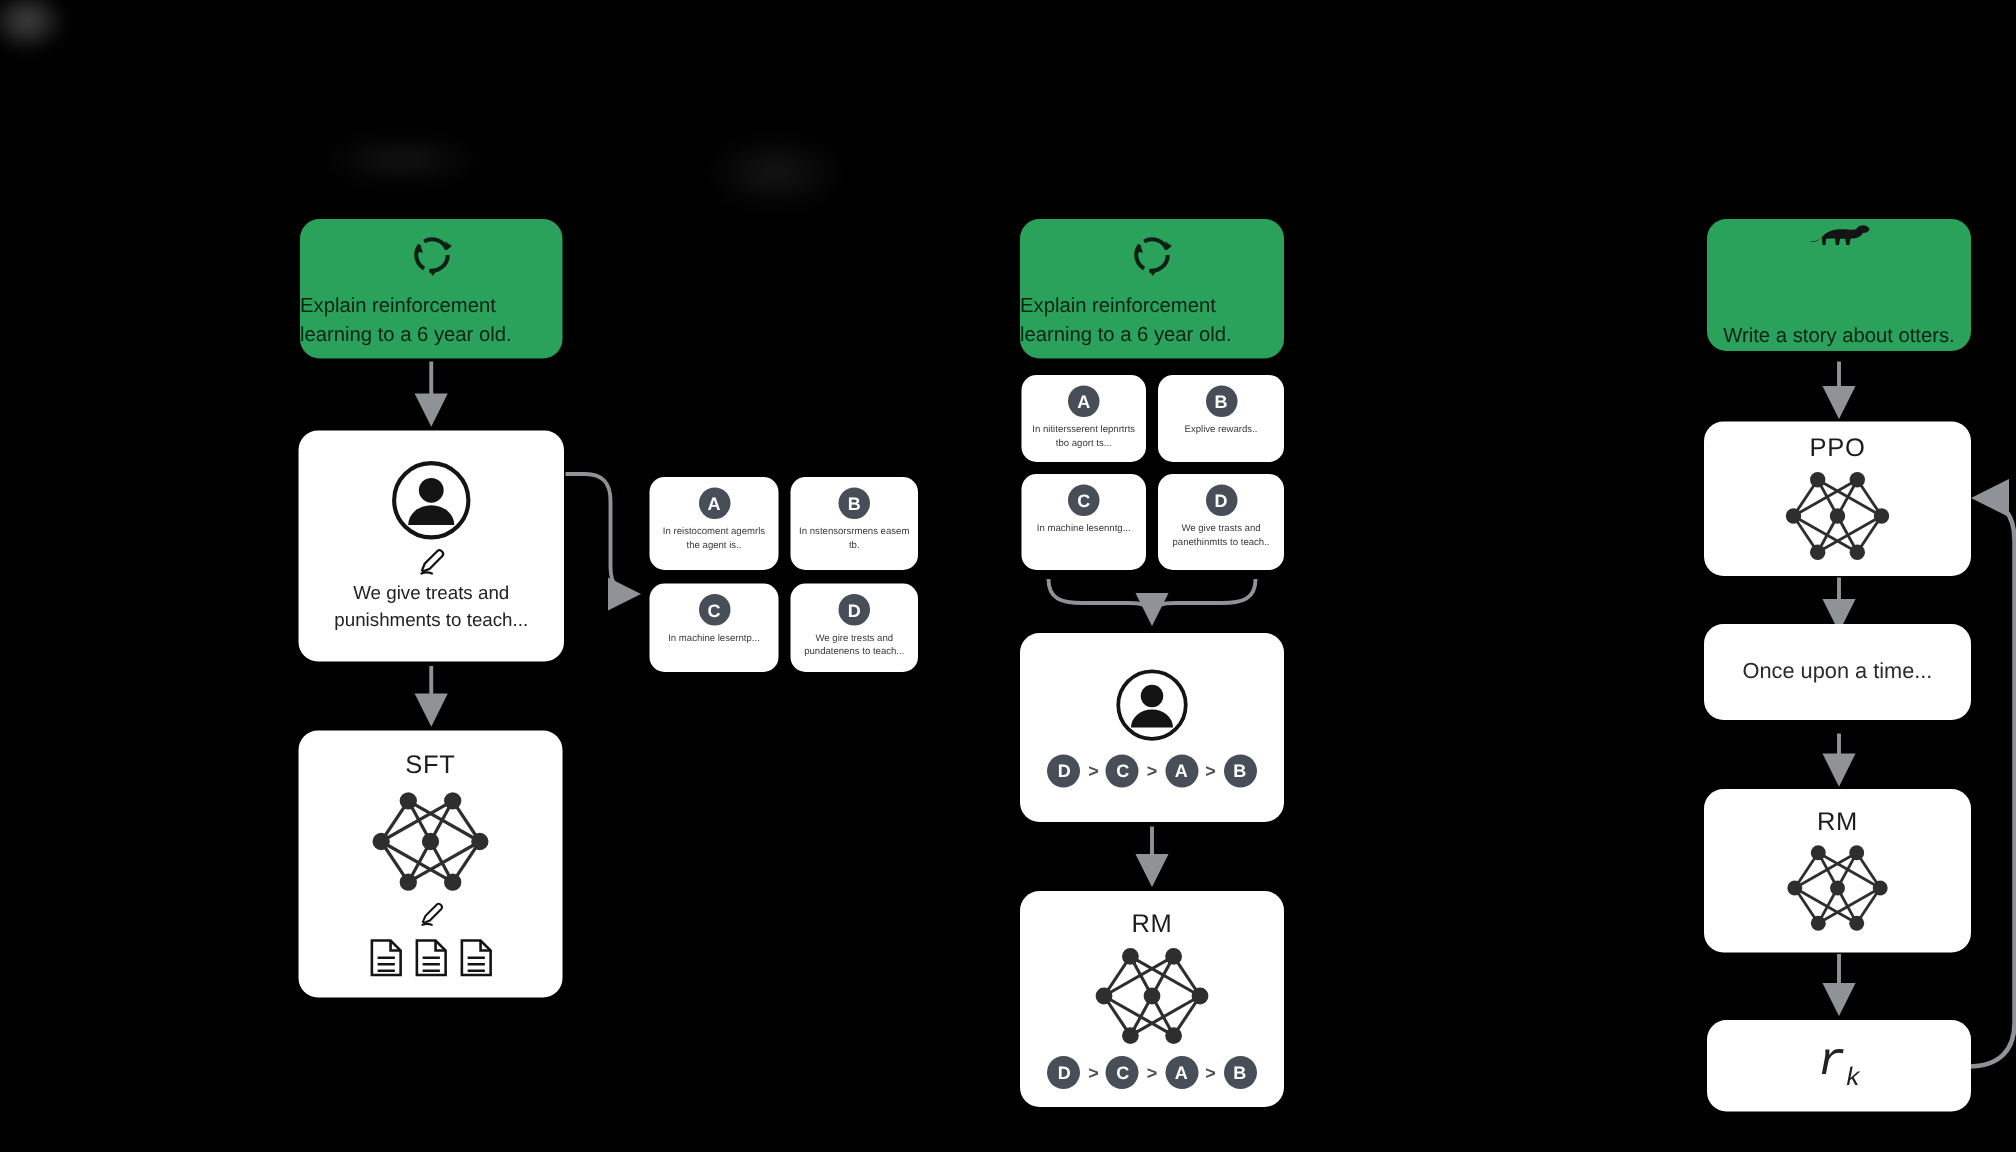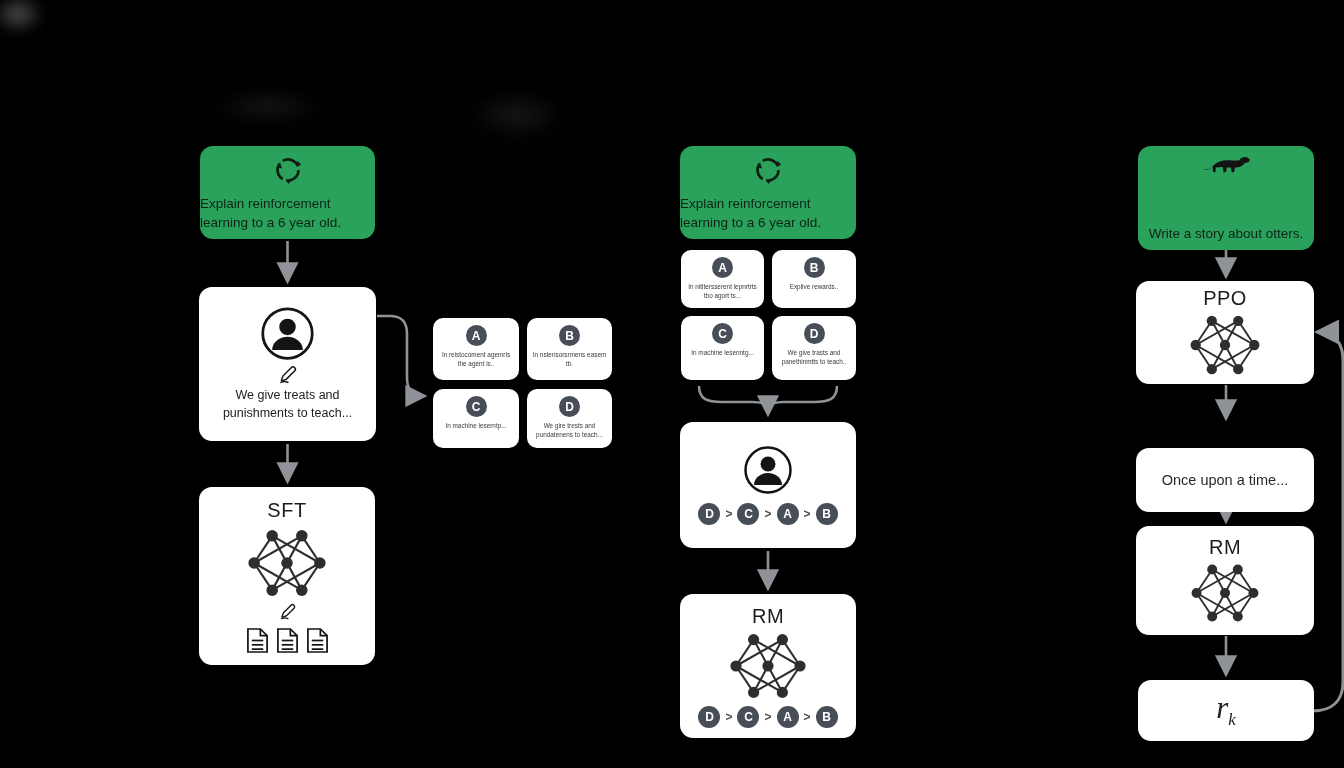--- a/index.html
+++ b/index.html
@@ -6,42 +6,42 @@
   #canvas{position:relative;width:1344px;height:768px;background:#000;overflow:hidden;
           font-family:"Liberation Sans", sans-serif;}
   .abs{position:absolute;}
   .card{position:absolute;background:var(--card);border-radius:13px;
         display:flex;flex-direction:column;align-items:center;justify-content:center;}
   .green{position:absolute;background:var(--green);border-radius:13px;
          display:flex;flex-direction:column;align-items:center;justify-content:center;
          color:#0b1c10;}
   .green .prompt{font-size:13.5px;line-height:1.4;text-align:left;color:#0e2315;margin-top:7px;}
   .caption{font-size:12.5px;line-height:1.4;text-align:center;color:#222;}
-  .model-label{font-size:20px;color:#1d1d1d;letter-spacing:.5px;}
+  .model-label{font-size:17px;color:#1d1d1d;letter-spacing:.5px;}
   .opt{position:absolute;background:var(--card);border-radius:10px;
        display:flex;flex-direction:column;align-items:center;justify-content:flex-start;
        padding-top:7px;box-sizing:border-box;}
   .chip{width:21px;height:21px;border-radius:50%;background:var(--chip);color:#fff;
         font-size:12px;font-weight:bold;display:flex;align-items:center;justify-content:center;
         flex:0 0 auto;}
   .opt .opt-text{font-size:6.4px;line-height:1.45;color:#3a3a3a;text-align:center;
                  margin-top:4px;padding:0 5px;}
   .rank-row{display:flex;align-items:center;gap:5px;margin-top:8px;}
   .rank-row .chip{width:22px;height:22px;font-size:12px;}
   .rank-sep{color:var(--chip);font-weight:bold;font-size:12px;}
   .arrowline{stroke:var(--arrow);stroke-width:2.6;fill:none;}
   .looparrow{stroke:var(--arrow);stroke-width:3;fill:none;}
   .mk{fill:var(--arrow);}
   .net{stroke:#2e2e2e;}
   .net circle{fill:#2e2e2e;stroke:none;}
   .net line{stroke-width:2.6;}
   .ink-fill{fill:#141414;stroke:none;}
   .doc-row{display:flex;gap:7px;margin-top:6px;}
   .smudge{position:absolute;border-radius:50%;filter:blur(6px);pointer-events:none;}
-  .rk{font-family:Liberation Serif, serif;font-style:italic;font-size:31px;color:#222;}
+  .rk{font-family:Liberation Mono, monospace;font-style:italic;font-size:31px;color:#222;}
   .rk sub{font-size:17px;}
   .once-text{font-size:14.5px;color:#2a2a2a;}
 </style>
 </head>
 <body>
 
 <div id="canvas">
 
   <svg width="0" height="0" style="position:absolute">
     <defs>
@@ -227,35 +227,35 @@
       <div class="chip">D</div>
       <span class="rank-sep">&gt;</span>
       <div class="chip">C</div>
       <span class="rank-sep">&gt;</span>
       <div class="chip">A</div>
       <span class="rank-sep">&gt;</span>
       <div class="chip">B</div>
     </div>
   </div>
 
-  <div class="green" style="left:1138px;top:146px;width:176px;height:104px;gap:40px;">
+  <div class="green" style="left:1138px;top:146px;width:176px;height:88px;gap:40px;">
     <svg width="52" height="26">
         <use href="#ottericon"></use>
       </svg>
     <div class="prompt">Write a story about otters.</div>
   </div>
 
   <div class="card" style="left:1136px;top:281px;width:178px;height:103px;">
     <div class="model-label">PPO</div>
     <svg width="96" height="66" style="margin-top:2px">
         <use href="#net"></use>
       </svg>
   </div>
 
-  <div class="card" style="left:1136px;top:448px;width:178px;height:64px;">
+  <div class="card" style="left:1136px;top:416px;width:178px;height:64px;">
     <div class="once-text">Once upon a time...</div>
   </div>
 
   <div class="card" style="left:1136px;top:526px;width:178px;height:109px;">
     <div class="model-label">RM</div>
     <svg width="92" height="64" style="margin-top:2px">
         <use href="#net"></use>
       </svg>
   </div>
 

